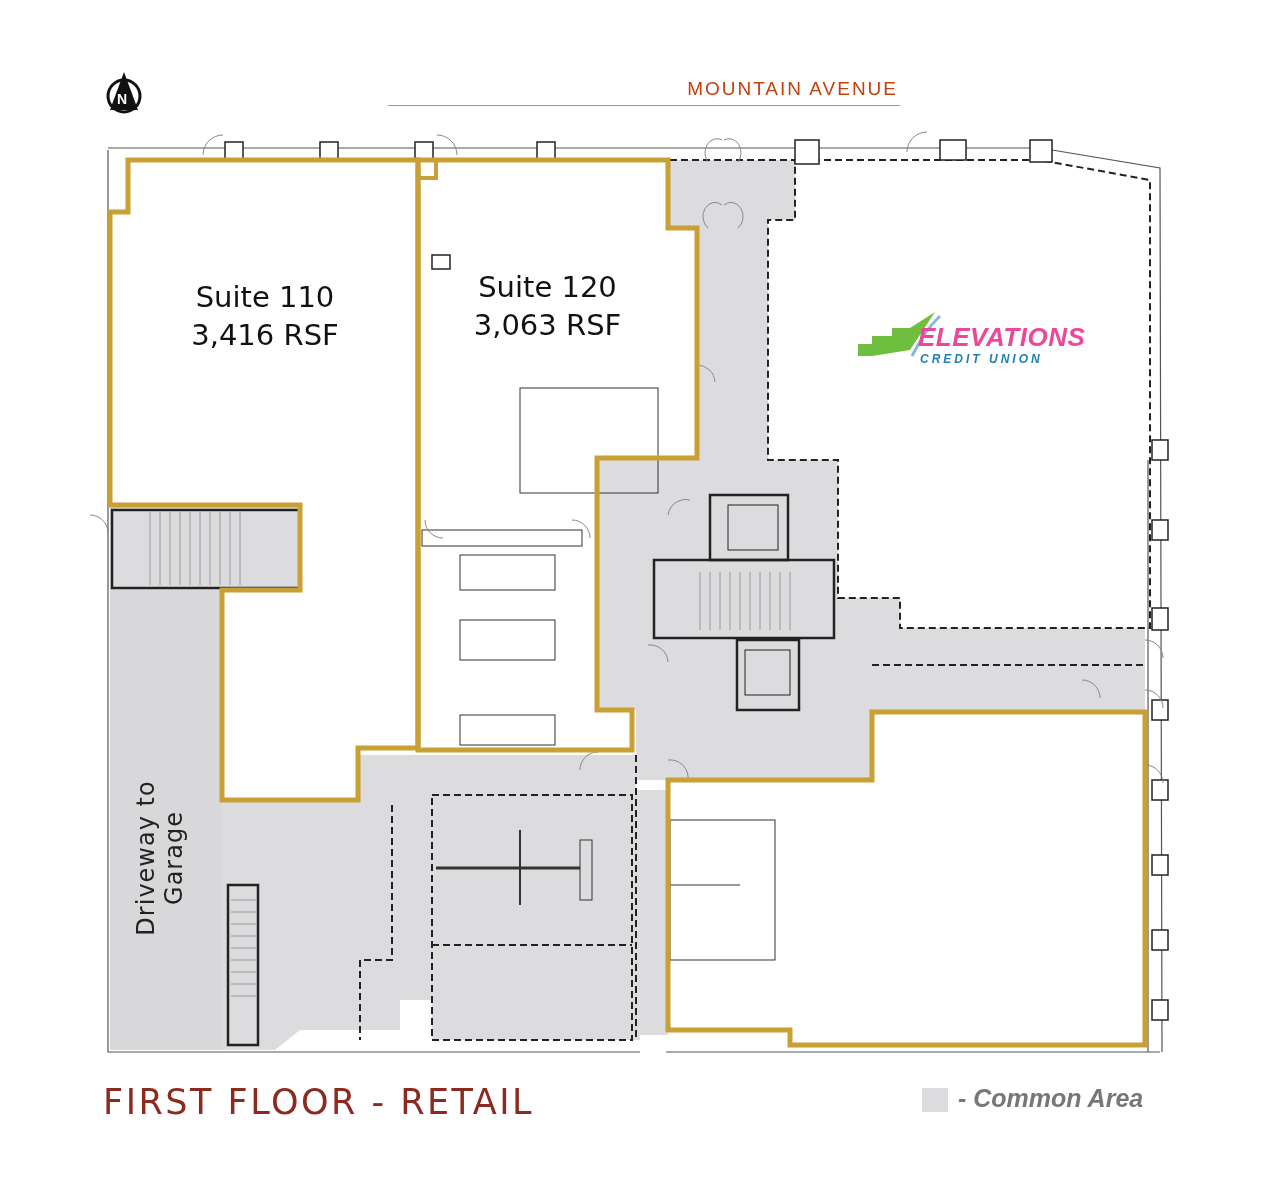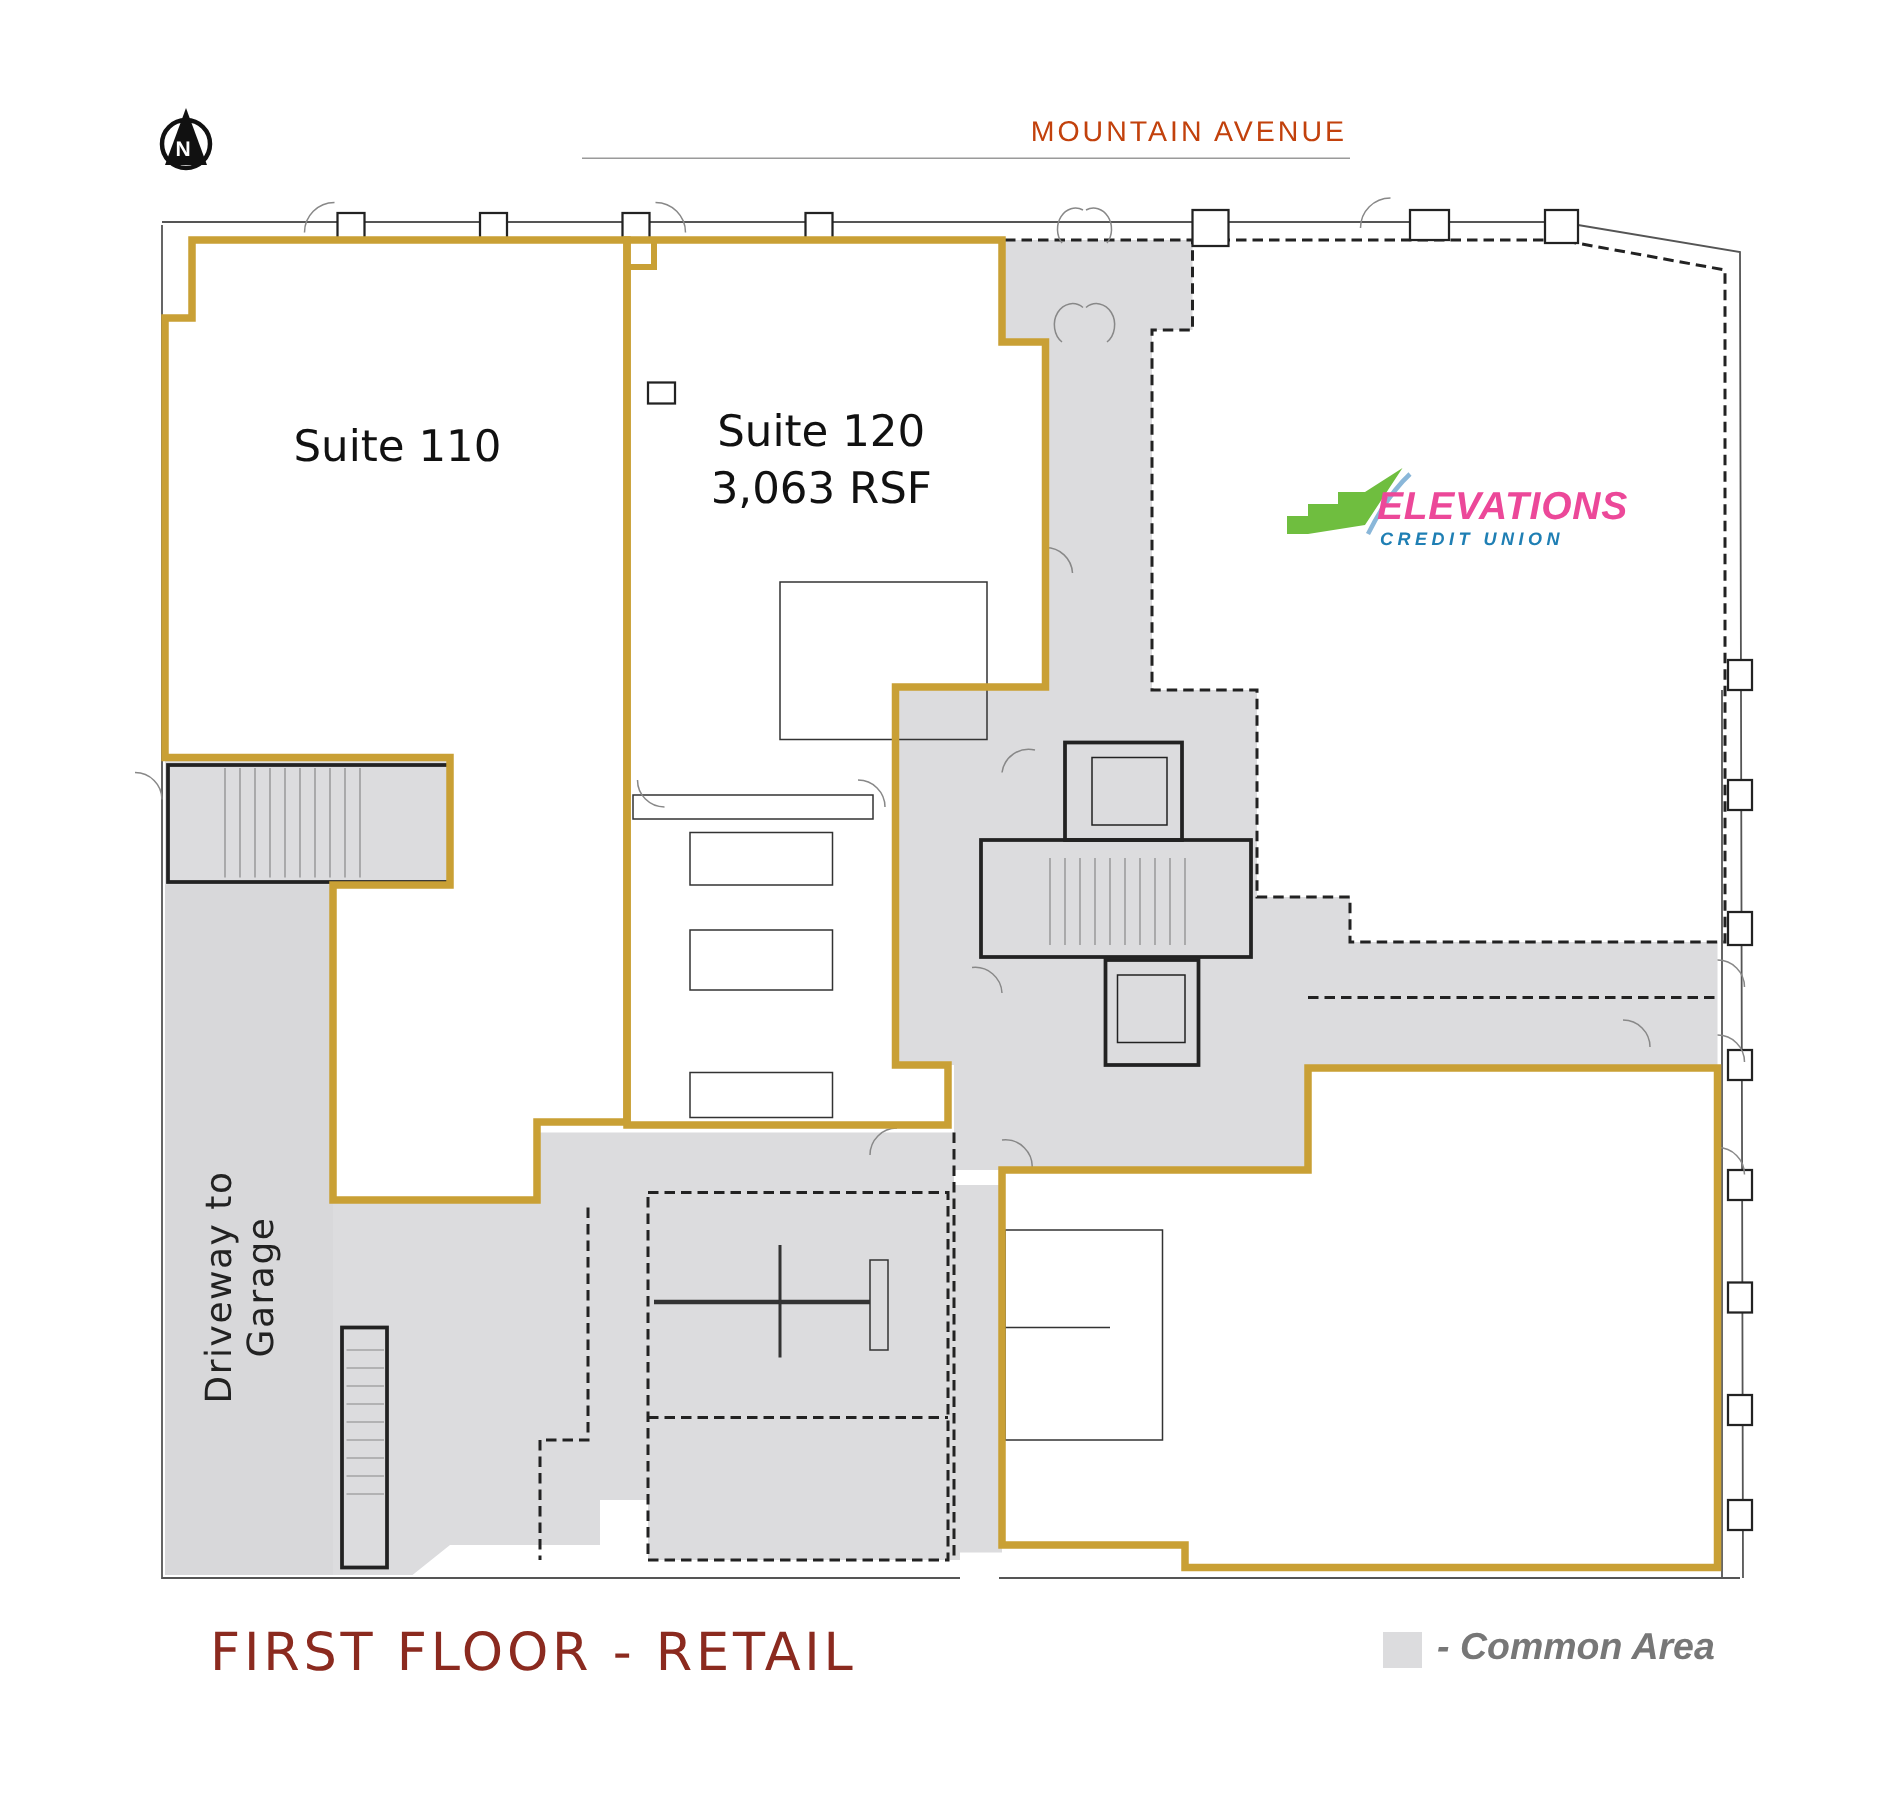--- a/index.html
+++ b/index.html
@@ -2,21 +2,21 @@
 <html><head>
 <meta charset="utf-8">
 <style>
   html,body{margin:0;padding:0;background:#ffffff;}
   body{width:1262px;height:1200px;position:relative;overflow:hidden;font-family:"Liberation Sans",sans-serif;}
   .abs{position:absolute;}
   #plan{position:absolute;left:0;top:0;width:1262px;height:1200px;}
   .street-label{left:388px;top:78px;width:510px;text-align:right;font-size:19px;letter-spacing:2px;color:#c2410c;font-weight:300;}
   .street-line{left:388px;top:105px;width:512px;height:1px;background:#9a9a9a;}
   .suite-label{text-align:center;font-size:29px;line-height:38px;color:#111;font-family:"DejaVu Sans",sans-serif;}
-  .floor-title{left:103px;top:1082px;font-size:35px;letter-spacing:2.5px;color:#8b2a1f;font-family:"DejaVu Sans",sans-serif;margin-left:37px;}
+  .floor-title{left:103px;top:1082px;font-size:35px;letter-spacing:2.5px;color:#8b2a1f;font-family:"DejaVu Sans",sans-serif;}
   .legend-swatch{left:922px;top:1088px;width:26px;height:24px;background:#dcdcde;}
   .legend-text{left:958px;top:1084px;font-size:25px;font-style:italic;color:#777;font-weight:700;}
   .logo-main{left:918px;top:322px;font-size:26px;font-weight:bold;font-style:italic;color:#ec4899;letter-spacing:0.5px;}
   .logo-sub{left:920px;top:352px;font-size:12px;font-style:italic;color:#1f7fb4;letter-spacing:3px;font-weight:bold;}
   .driveway{left:60px;top:830px;width:200px;transform:translate(0,0) rotate(-90deg);transform-origin:50% 50%;text-align:center;font-size:24px;color:#222;font-family:"DejaVu Sans",sans-serif;letter-spacing:1px;}
 </style>
 </head>
 <body>
 
 <svg id="plan" viewBox="0 0 1262 1200" xmlns="http://www.w3.org/2000/svg">
@@ -160,20 +160,21 @@
     <polygon points="858,344 872,344 872,336 892,336 892,328 910,328 935,312 910,350 872,356 858,356" fill="#6fbe3f"></polygon>
     <path d="M912,356 Q925,330 940,316" stroke="#8ab7d9" stroke-width="3" fill="none"></path>
   </g>
 </svg>
 
 <div class="abs street-label">MOUNTAIN AVENUE</div>
 <div class="abs street-line"></div>
 
 <div class="abs suite-label" style="left:180px;top:268px;width:170px;margin-top:10px;">
   <div>Suite 110</div>
+  <div>3,416 RSF</div>
 </div>
 <div class="abs suite-label" style="left:460px;top:268px;width:175px;">
   <div>Suite 120</div>
   <div>3,063 RSF</div>
 </div>
 <div class="abs suite-label" style="left:862px;top:857px;width:175px;">
 </div>
 
 <div class="abs logo-main">ELEVATIONS</div>
 <div class="abs logo-sub">CREDIT UNION</div>

